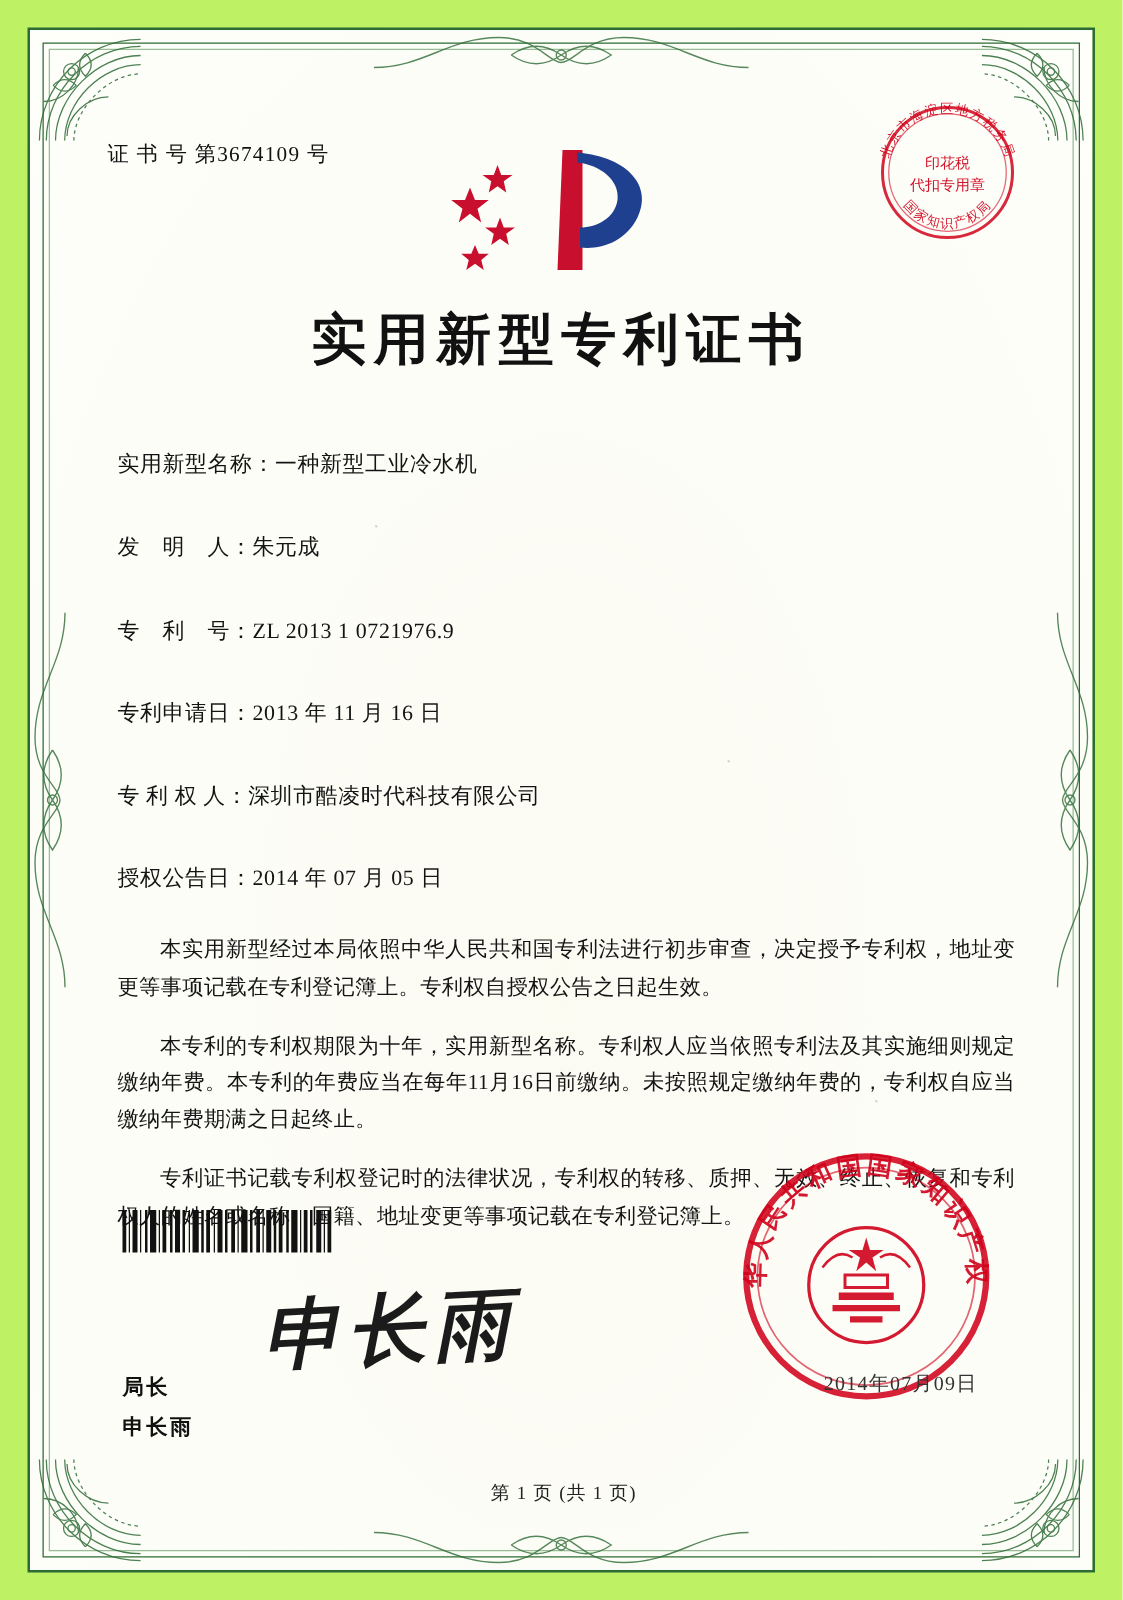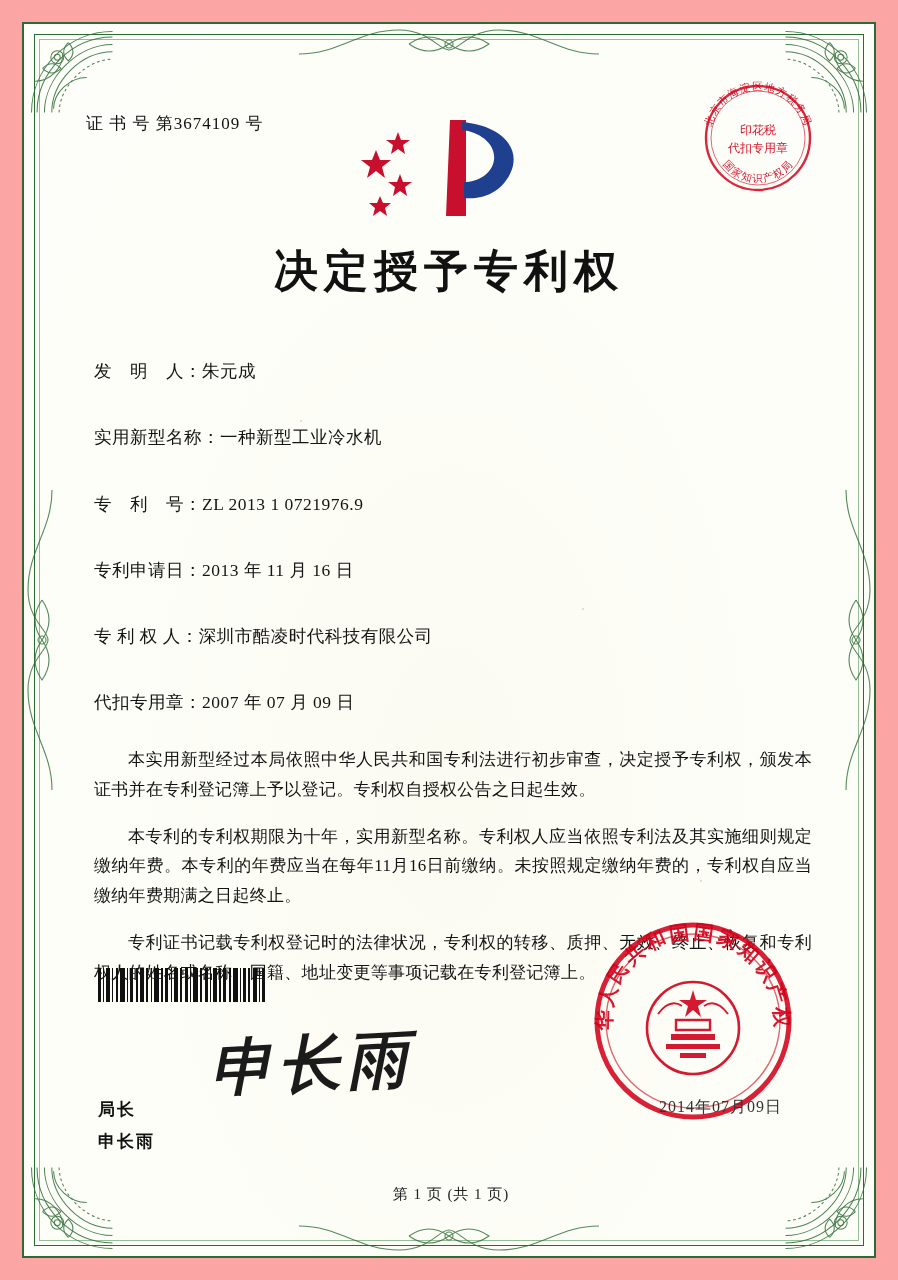--- a/index.html
+++ b/index.html
@@ -13,21 +13,21 @@
     font-family: "Liberation Serif", serif;
     color: #1a1a1a;
     position: relative;
     overflow: hidden;
   }
 
   
   .page {
     position: absolute;
     inset: 0;
-    background: #fca5a5;
+    background: #bef264;
   }
   .border-outer {
     position: absolute;
     left: 22px;
     top: 22px;
     right: 22px;
     bottom: 22px;
     border: 2px solid #2d6b35;
     background:
       radial-gradient(ellipse at 50% 62%, #fbfbf2 0%, #fdfdf7 45%, #fefefa 100%);
@@ -366,45 +366,45 @@
       <text font-size="10.5" fill="#d0021b" letter-spacing="1.2" opacity=".9" font-family="DejaVu Serif, serif">
         <textPath href="#taxArcTop" startOffset="50%" text-anchor="middle">北京市海淀区地方税务局</textPath>
       </text>
       <text font-size="10.5" fill="#d0021b" letter-spacing="1.2" opacity=".9" font-family="DejaVu Serif, serif">
         <textPath href="#taxArcBot" startOffset="50%" text-anchor="middle">国家知识产权局</textPath>
       </text>
       <text x="64" y="60" text-anchor="middle" font-size="12" fill="#d0021b" opacity=".92" font-family="DejaVu Serif, serif">印花税</text>
       <text x="64" y="78" text-anchor="middle" font-size="12" fill="#d0021b" opacity=".92" font-family="DejaVu Serif, serif">代扣专用章</text>
     </svg>
 
-    <div class="title">决定授予专利权</div>
+    <div class="title">实用新型专利证书</div>
 
     <div class="fields">
       <div class="field">
-        <span class="lbl">发　明　人：</span><span class="val">朱元成</span>
+        <span class="lbl">实用新型名称：</span><span class="val">一种新型工业冷水机</span>
       </div>
       <div class="field">
-        <span class="lbl">实用新型名称：</span><span class="val">一种新型工业冷水机</span>
+        <span class="lbl">发　明　人：</span><span class="val">朱元成</span>
       </div>
       <div class="field">
         <span class="lbl">专　利　号：</span><span class="val">ZL 2013 1 0721976.9</span>
       </div>
       <div class="field">
         <span class="lbl">专利申请日：</span><span class="val">2013 年 11 月 16 日</span>
       </div>
       <div class="field">
         <span class="lbl">专 利 权 人：</span><span class="val">深圳市酷凌时代科技有限公司</span>
       </div>
       <div class="field">
-        <span class="lbl">代扣专用章：</span><span class="val">2007 年 07 月 09 日</span>
+        <span class="lbl">授权公告日：</span><span class="val">2014 年 07 月 05 日</span>
       </div>
     </div>
 
     <div class="paragraphs">
-      <p class="para">本实用新型经过本局依照中华人民共和国专利法进行初步审查，决定授予专利权，颁发本证书并在专利登记簿上予以登记。专利权自授权公告之日起生效。</p>
+      <p class="para">本实用新型经过本局依照中华人民共和国专利法进行初步审查，决定授予专利权，地址变更等事项记载在专利登记簿上。专利权自授权公告之日起生效。</p>
       <p class="para">本专利的专利权期限为十年，实用新型名称。专利权人应当依照专利法及其实施细则规定缴纳年费。本专利的年费应当在每年11月16日前缴纳。未按照规定缴纳年费的，专利权自应当缴纳年费期满之日起终止。</p>
       <p class="para">专利证书记载专利权登记时的法律状况，专利权的转移、质押、无效、终止、恢复和专利权人的姓名或名称、国籍、地址变更等事项记载在专利登记簿上。</p>
     </div>
 
     <div class="barcode">
       <i style="width:3px"></i>
         <i style="width:2px;background:transparent"></i>
       <i style="width:1px"></i>
         <i style="width:2px;background:transparent"></i>
       <i style="width:4px"></i>

